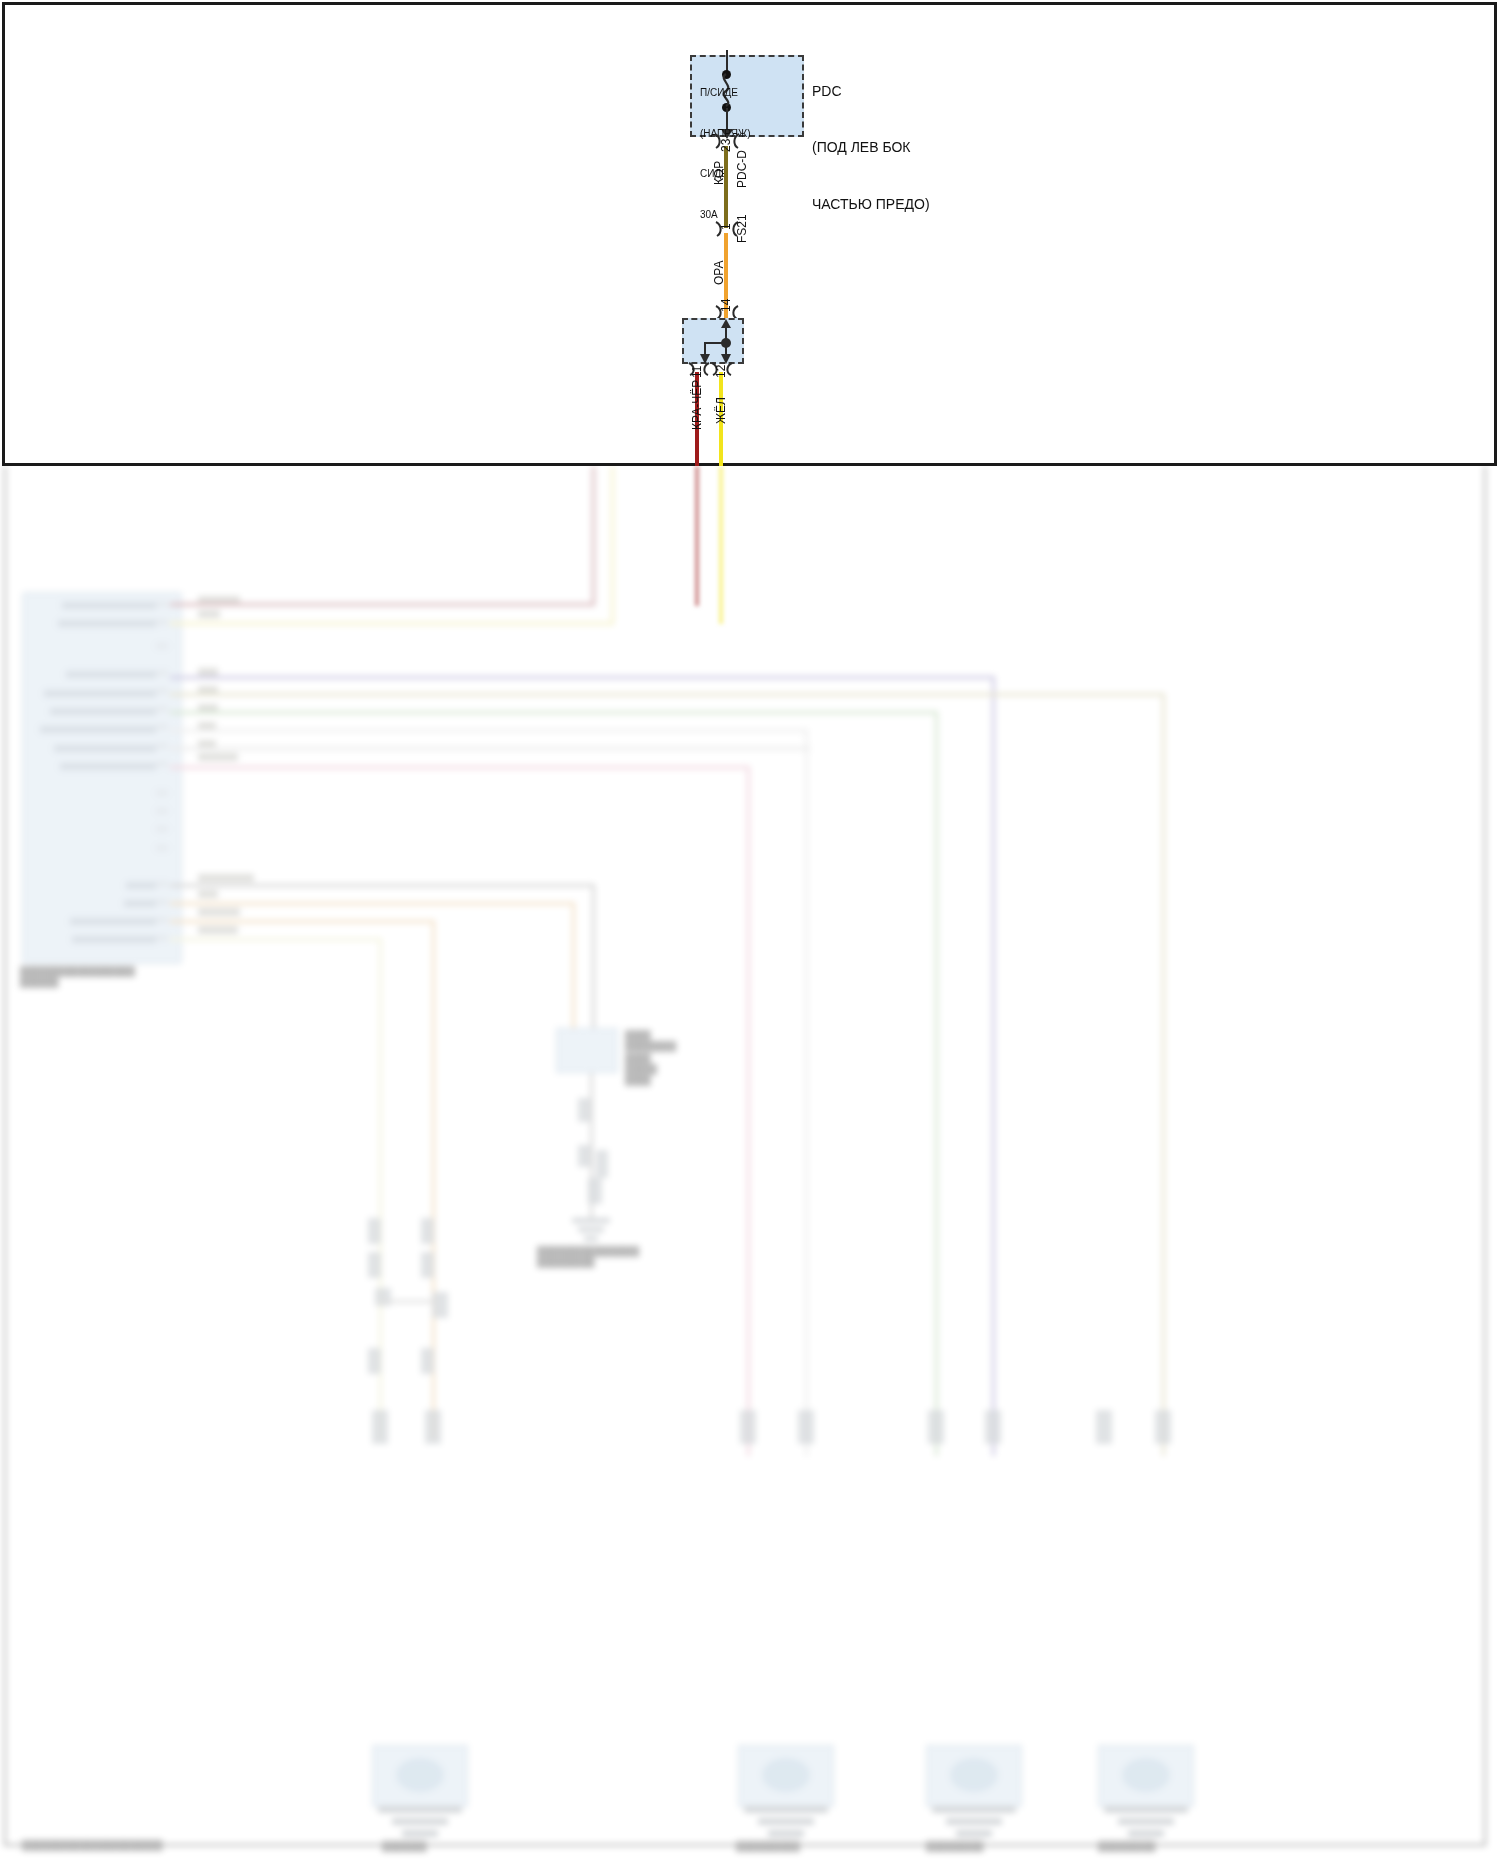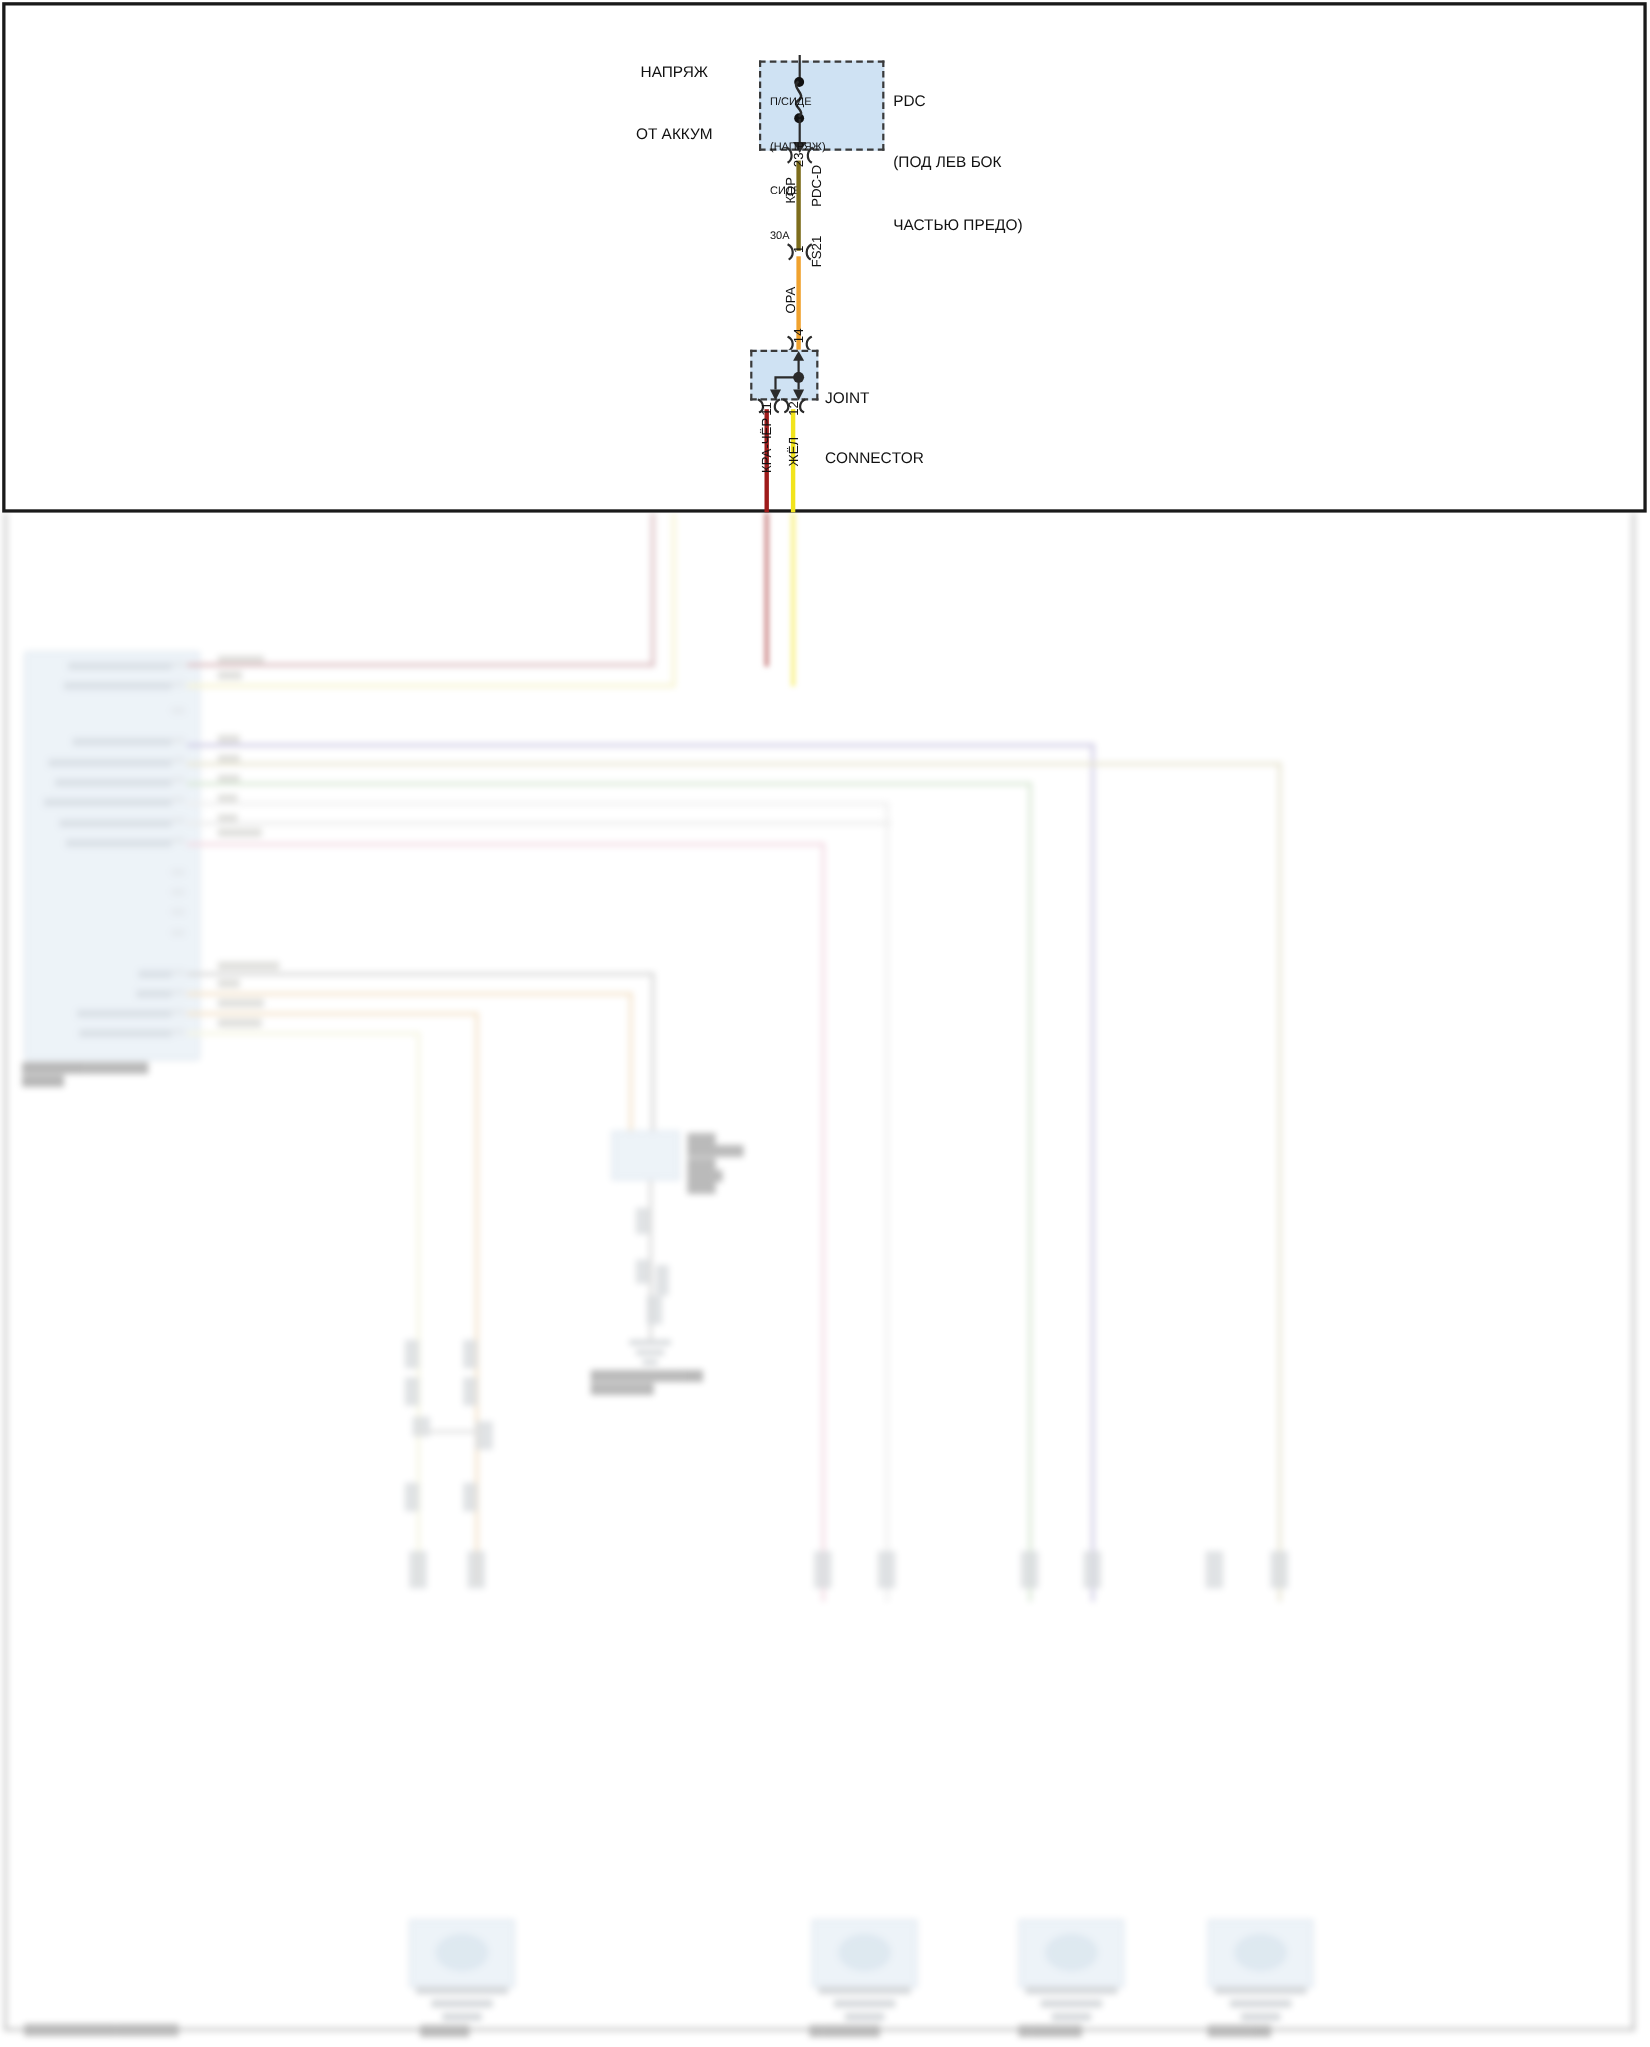--- a/index.html
+++ b/index.html
@@ -292,24 +292,20 @@
     <div class="gnd-bar" style="left:1128px;top:1830px;width:36px;height:7px;"></div>
     <div class="smalltext" style="left:1098px;top:1841px;">█████████</div>
 
     <div class="smalltext" style="left:22px;top:1840px;">██████████████████████</div>
   </div>
 
   <div id="top-frame"></div>
 
   <div style="position:absolute;left:0;top:0;width:1500px;height:466px;z-index:6;overflow:hidden;">
 
-    <div class="lbl lbl-c" style="left:548px;top:18px;width:130px;font-size:14px;line-height:1.35;">
-      <div>НАПРЯЖ</div>
-      <div>ОТ АККУМ</div>
-    </div>
 
     <div class="box-dash" style="left:690px;top:55px;width:114px;height:82px;"></div>
 
     <div class="vwire" style="left:726px;top:50px;height:22px;background:#2b2b2b;width:2px;"></div>
 
     <div class="dot" style="left:722px;top:70px;"></div>
     <div class="dot" style="left:722px;top:103px;"></div>
     <svg style="position:absolute;left:714px;top:73px;" width="26" height="34">
       <path d="M12 1 C 4 6, 20 13, 12 18 C 4 23, 20 28, 12 33" stroke="#2b2b2b" stroke-width="2.2" fill="none"></path>
     </svg>
@@ -367,28 +363,20 @@
 
       <circle cx="46" cy="27" r="5" fill="#2b2b2b"></circle>
 
       <path d="M46 27 L25 27 L25 38" stroke="#2b2b2b" stroke-width="2" fill="none"></path>
       <path d="M25 48 L20 38 L30 38 Z" fill="#2b2b2b"></path>
 
       <path d="M46 27 L46 38" stroke="#2b2b2b" stroke-width="2" fill="none"></path>
       <path d="M46 48 L41 38 L51 38 Z" fill="#2b2b2b"></path>
     </svg>
 
-    <div class="lbl" style="left:750px;top:315px;font-size:14px;line-height:1.32;">
-      <div>JOINT</div>
-      <div>CONNECTOR</div>
-      <div>JS21</div>
-      
-      
-      
-    </div>
 
     <svg style="position:absolute;left:686px;top:362px;" width="26" height="14">
       <path d="M3 1 C 9 4, 9 11, 4 13" stroke="#2b2b2b" stroke-width="2" fill="none"></path>
       <path d="M23 1 C 17 4, 17 11, 22 13" stroke="#2b2b2b" stroke-width="2" fill="none"></path>
     </svg>
     <svg style="position:absolute;left:709px;top:362px;" width="26" height="14">
       <path d="M3 1 C 9 4, 9 11, 4 13" stroke="#2b2b2b" stroke-width="2" fill="none"></path>
       <path d="M23 1 C 17 4, 17 11, 22 13" stroke="#2b2b2b" stroke-width="2" fill="none"></path>
     </svg>
 

